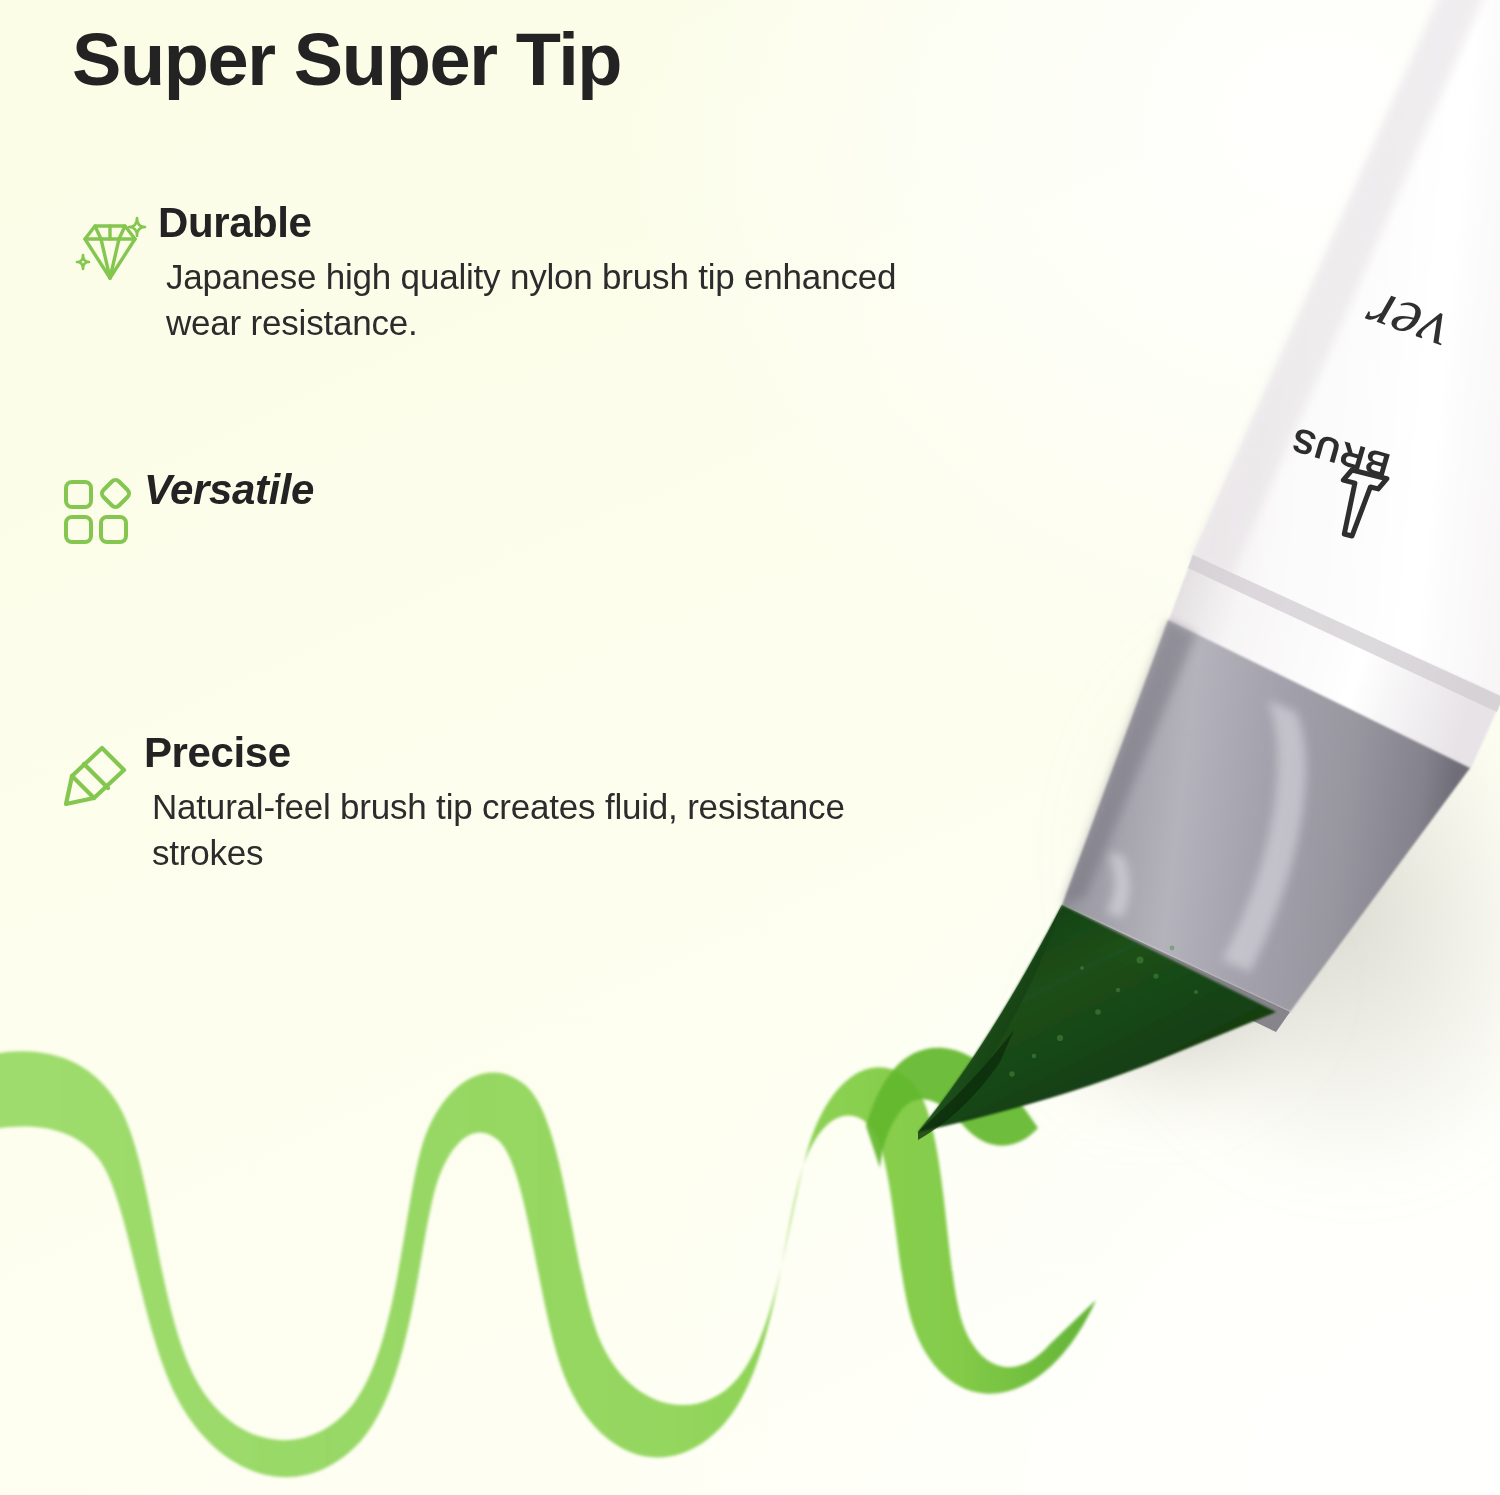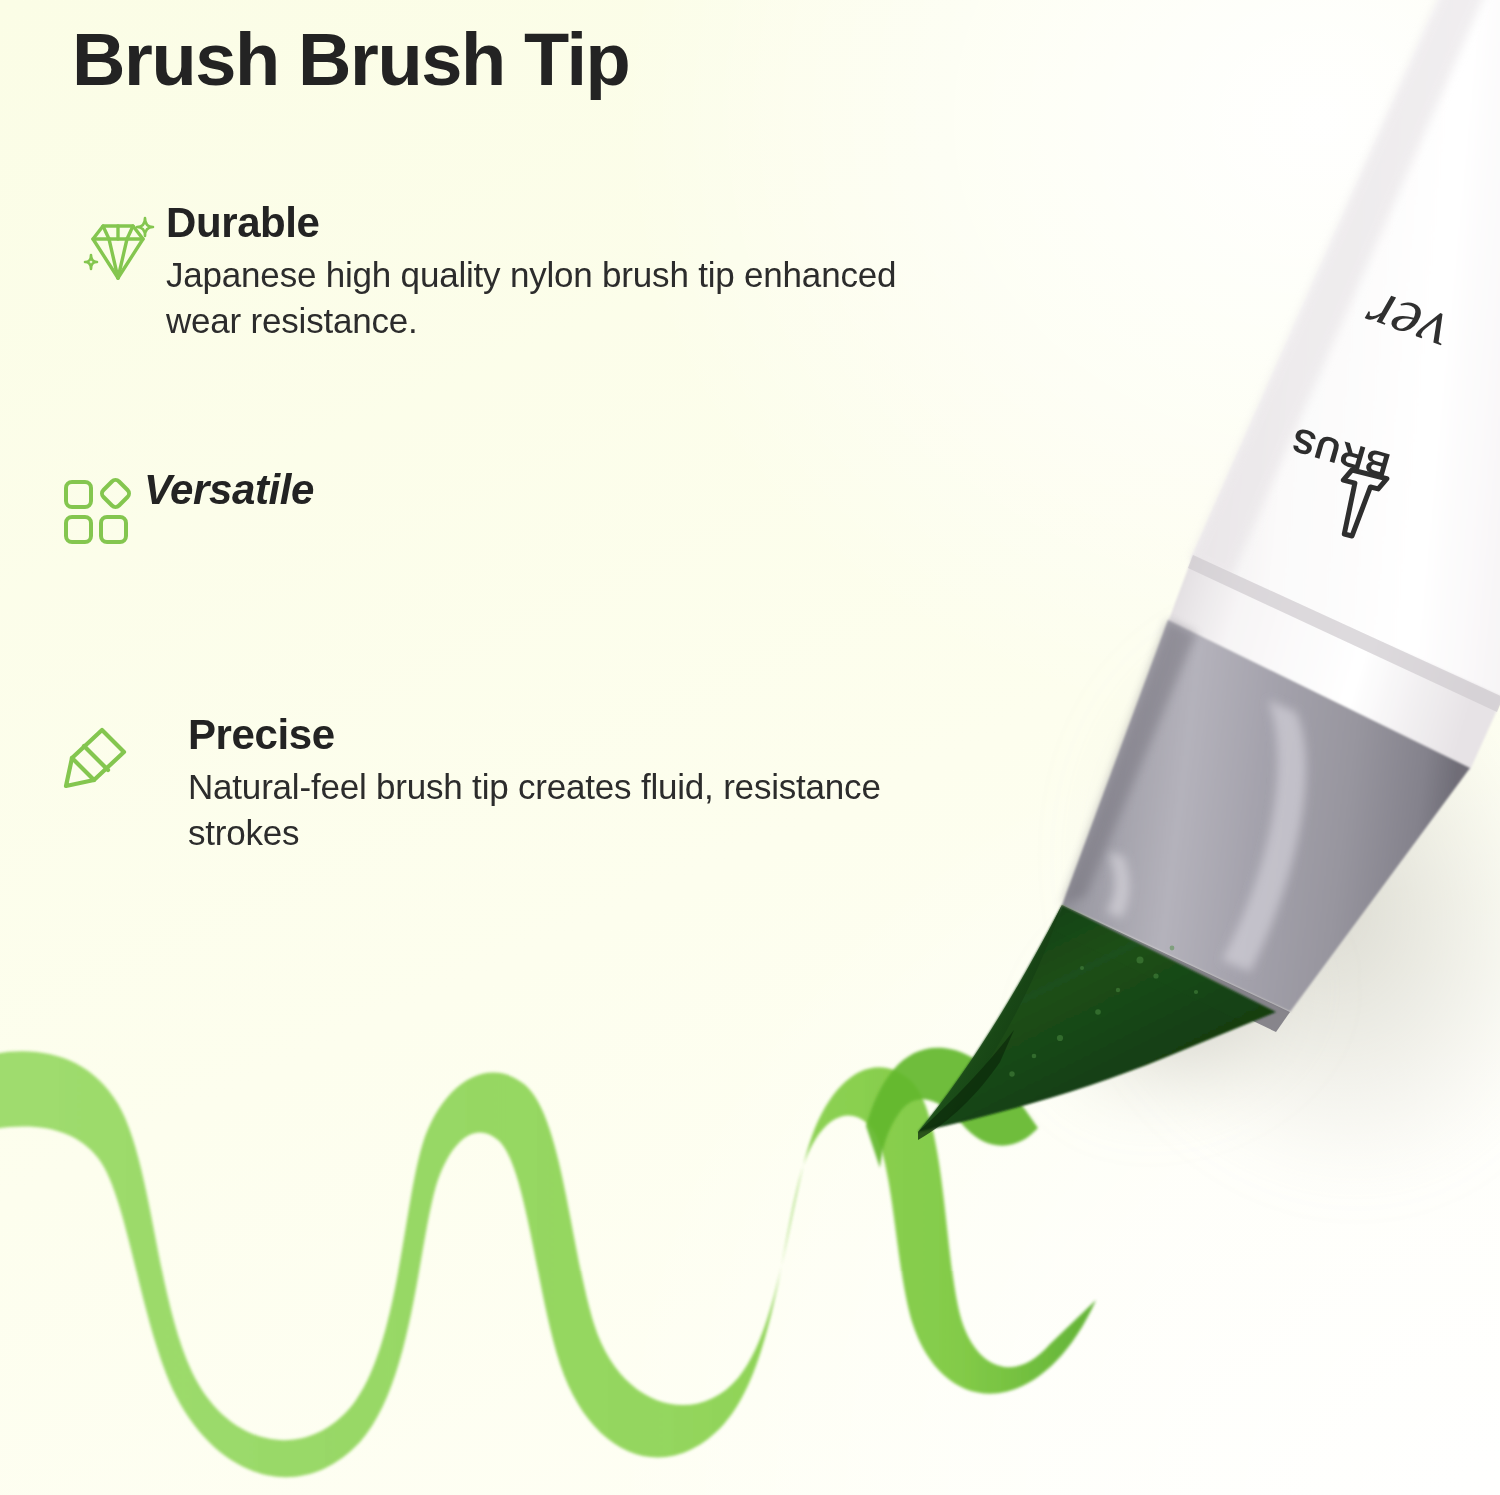--- a/index.html
+++ b/index.html
@@ -56,21 +56,21 @@
 
   .feature {
     position: absolute;
     left: 48px;
     width: 880px;
     display: flex;
     align-items: flex-start;
   }
   #feature-0 { top: 196px; justify-content: center; }
   #feature-1 { top: 463px; font-style: italic; }
-  #feature-2 { top: 708px; justify-content: space-between; }
+  #feature-2 { top: 726px; }
 
   .feature-icon {
     width: 96px;
     min-width: 96px;
     height: 96px;
     display: flex;
     align-items: flex-start;
     justify-content: center;
     padding-top: 14px;
     box-sizing: border-box;
@@ -85,21 +85,21 @@
     margin: 0 0 6px 0;
     font-family: "Liberation Sans", sans-serif;
     font-weight: 700;
     font-size: 42px;
     line-height: 1.1;
     letter-spacing: -0.4px;
     color: #232323;
   }
 
   .feature-desc {
-    margin: 0;
+    margin: 8px;
     font-family: "Liberation Sans", sans-serif;
     font-weight: 400;
     font-size: 35px;
     line-height: 1.30;
     letter-spacing: -0.2px;
     color: #2c2c2c;
     max-width: 740px;
   }
 
   
@@ -325,21 +325,21 @@
       </g>
 
       <g transform="translate(1452,318) rotate(200)">
         <text x="0" y="0" font-family="'Liberation Serif', serif" font-size="64" fill="#303030" font-style="italic">ver</text>
       </g>
     </svg>
   </div>
 
   <div id="content">
 
-    <h1 id="page-title">Brush Brush Tip</h1>
+    <h1 id="page-title">Super Super Tip</h1>
 
     <div class="feature" id="feature-0">
       <div class="feature-icon">
         <svg width="78" height="78" viewBox="0 0 78 78" fill="none" stroke="#84c64f" stroke-width="3.4" stroke-linecap="round" stroke-linejoin="round">
 
           <path d="M 14,29 L 24,16 L 54,16 L 64,29 L 39,68 Z"></path>
 
           <path d="M 14,29 L 64,29"></path>
 
           <path d="M 24,16 L 30,29"></path>

